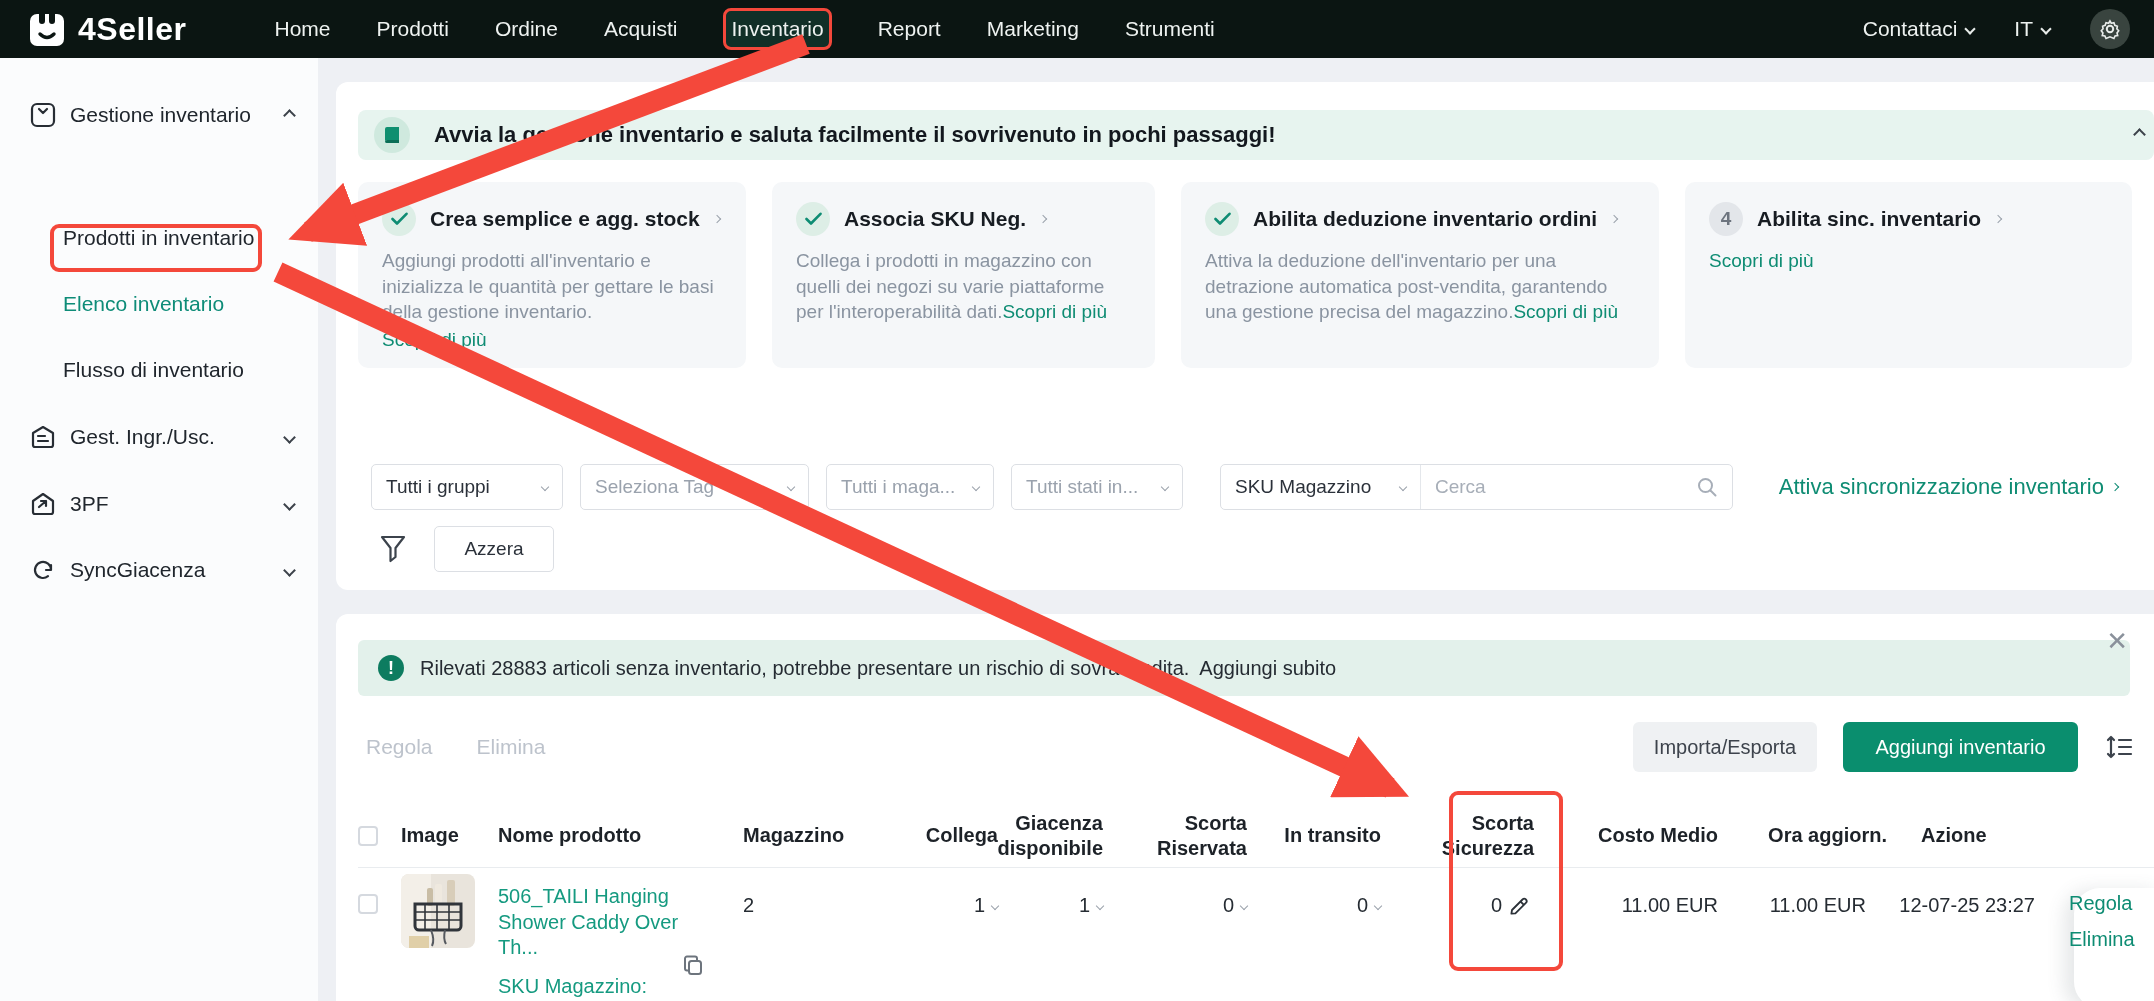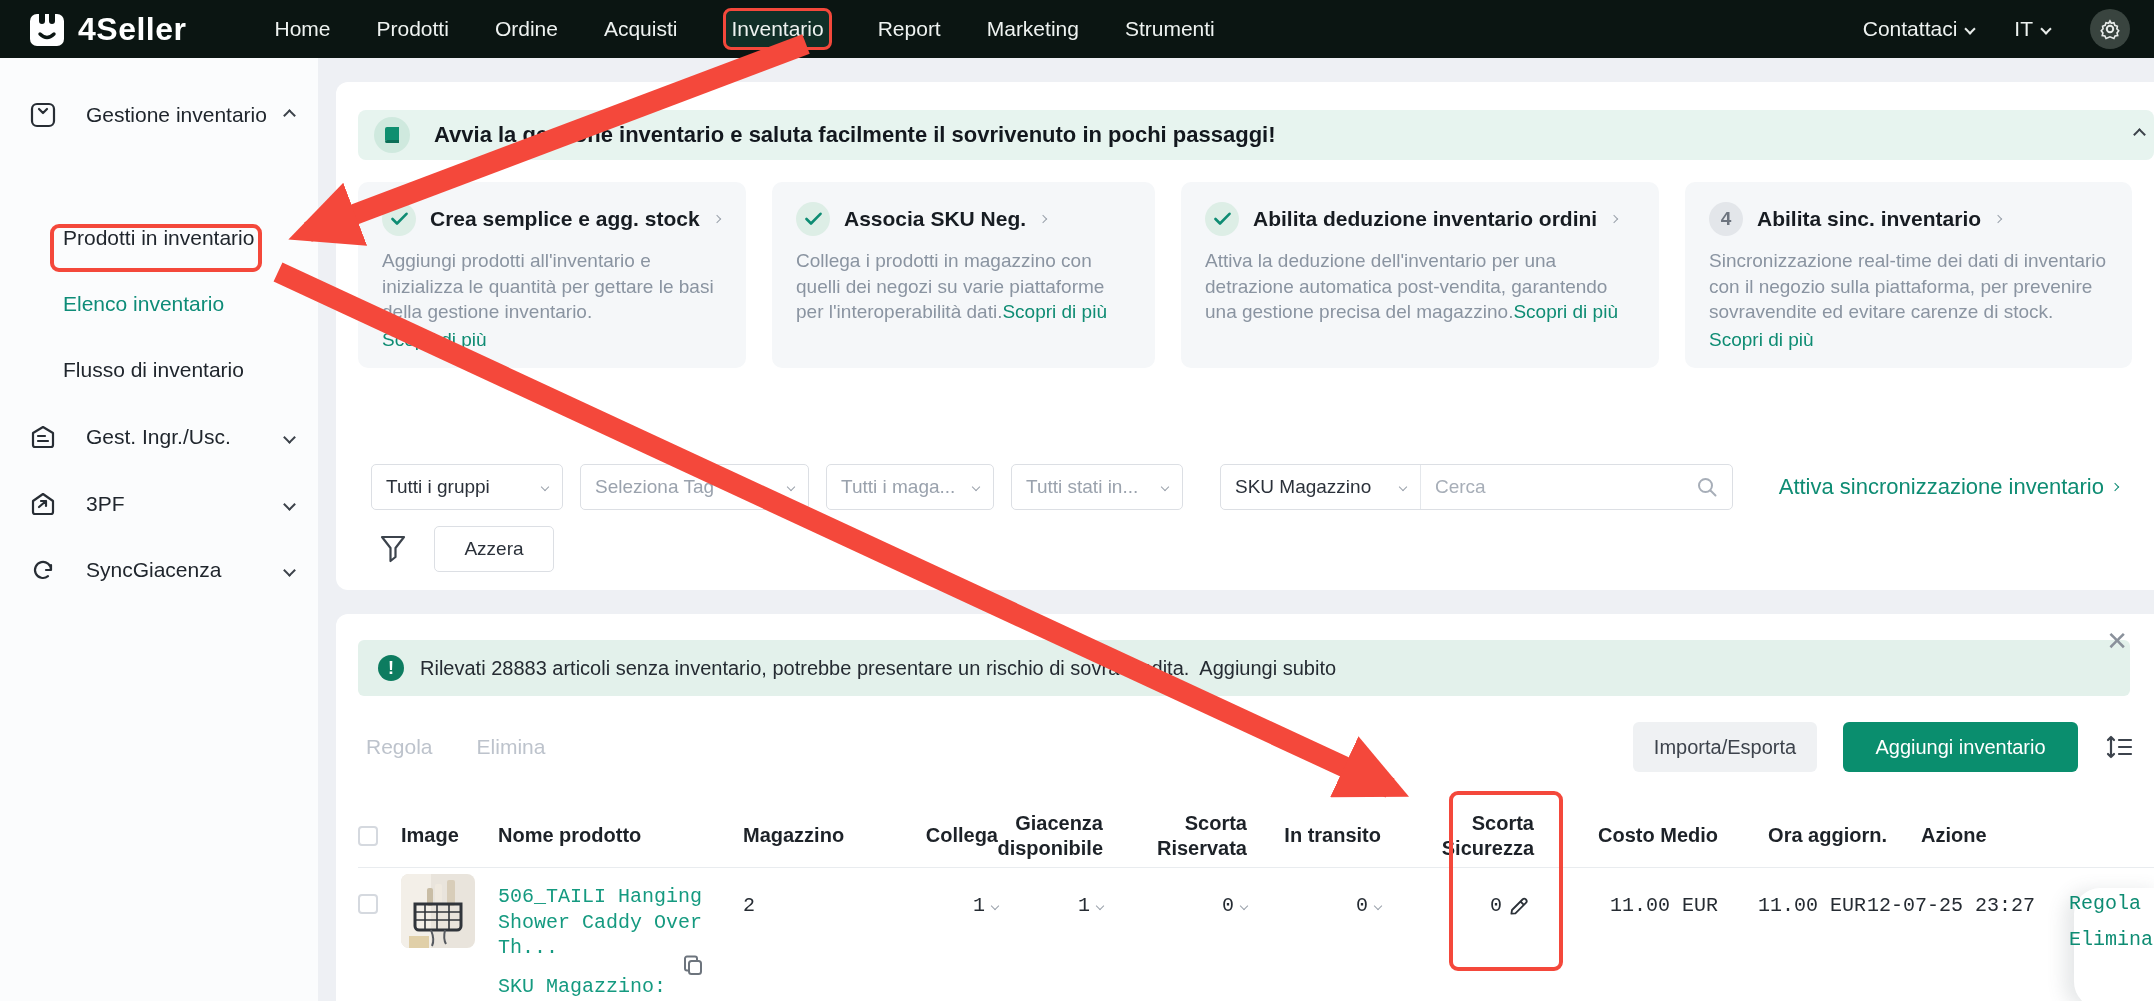--- a/index.html
+++ b/index.html
@@ -22,21 +22,21 @@
   .brand-name { color:#ffffff; font-size:32px; font-weight:bold; letter-spacing:.5px; }
   .nav-items { display:flex; align-items:center; gap:46px; margin-left:88px; }
   .nav-item { color:#eef2f0; font-size:21px; cursor:pointer; white-space:nowrap; }
   .nav-item.boxed { border:3px solid #f4483b; border-radius:8px; padding:6px 5px; background:rgba(23,70,56,.55); }
   .nav-right { margin-left:auto; display:flex; align-items:center; gap:40px; margin-right:24px; }
   .nav-drop { color:#eef2f0; font-size:21px; display:flex; align-items:center; gap:9px; cursor:pointer; }
   .gear-wrap { width:40px; height:40px; border-radius:50%; background:#39443f; display:flex; align-items:center; justify-content:center; cursor:pointer; }
 
   
   .sidebar { position:absolute; left:0; top:58px; width:318px; height:943px; background:#fbfcfd; z-index:2; }
-  .side-item { position:absolute; left:0; width:318px; height:46px; display:flex; align-items:center; cursor:pointer;gap:16px; }
+  .side-item { position:absolute; left:0; width:318px; height:46px; display:flex; align-items:center; cursor:pointer; }
   .side-item .ic { width:26px; height:26px; margin-left:30px; flex:0 0 auto; }
   .side-item .lbl { margin-left:14px; font-size:21px; color:#20262d; }
   .side-item .sp { position:absolute; right:24px; }
   .side-sub { position:absolute; left:63px; font-size:21px; color:#20262d; cursor:pointer; white-space:nowrap; }
   .side-sub.active { color:#0e8c78; }
 
   
   .panel { position:absolute; left:336px; width:1818px; background:#ffffff; border-radius:12px 0 0 12px; }
   .panel1 { top:82px; height:508px; }
   .panel2 { top:614px; height:387px; border-radius:12px 0 0 0; }
@@ -79,21 +79,21 @@
 
   
   .toolbar { position:absolute; left:30px; right:20px; top:108px; height:50px; display:flex; align-items:center; }
   .tb-disabled { font-size:21px; color:#bdc3cc; margin-right:44px; cursor:pointer; }
   .btn-import { margin-left:auto; width:184px; height:50px; background:#eff1f3; border-radius:6px; font-size:20px; color:#3d434c; display:flex; align-items:center; justify-content:center; cursor:pointer; }
   .btn-add { margin-left:26px; width:235px; height:50px; background:#0a8e6e; border-radius:6px; font-size:20px; color:#ffffff; display:flex; align-items:center; justify-content:center; cursor:pointer; }
   .col-config { margin-left:26px; cursor:pointer; }
 
   
   .thead { position:absolute; left:22px; right:0; top:190px; height:64px; display:flex; border-bottom:1px solid #e9ecef; font-size:20px; font-weight:bold; color:#1d2228; }
-  .trow { position:absolute; left:22px; right:0; top:254px; height:133px; display:flex; font-size:20px; color:#262c33;font-family:Liberation Mono, monospace; }
+  .trow { position:absolute; left:22px; right:0; top:254px; height:133px; display:flex; font-size:20px; color:#262c33; }
   .cell { display:flex; align-items:center; }
   .hc { justify-content:flex-end; text-align:right; line-height:1.25; }
   .hl { justify-content:flex-start; text-align:left; }
   .c-check{width:43px;} .c-img{width:97px;} .c-name{width:245px;} .c-mag{width:155px;}
   .c-gia{width:100px;} .c-disp{width:105px;} .c-ris{width:158px;} .c-tra{width:120px;}
   .c-sic{width:167px;} .c-cos{width:170px;} .c-tot{width:148px;} .c-ora{width:169px;}
   .c-azi{width:98px; padding-left:34px;}
   .vcell { align-items:flex-start; padding-top:26px; justify-content:flex-end; }
   .vwrap { display:inline-flex; align-items:center; gap:7px; }
   .checkbox { width:20px; height:20px; border:2px solid #d5d9df; border-radius:4px; background:#fff; cursor:pointer; }
@@ -247,21 +247,21 @@
         <div class="card-desc"><span>Attiva la deduzione dell'inventario per una detrazione automatica post-vendita, garantendo una gestione precisa del magazzino.</span><span class="glink">Scopri di più</span>
         </div>
       </div>
 
       <div class="card" style="width:447px;">
         <div class="card-head">
           <span class="badge-ic gray">4</span>
           <span class="card-title">Abilita sinc. inventario</span>
           <i class="chev right small"></i>
         </div>
-        <div class="card-desc"><span>Sincronizzazione real-time dei dati di inventario con il negozio sulla piattaforma, per prevenire sovravendite ed evitare carenze di stock.</span>
+        <div class="card-desc">
           <span class="glink card-link">Scopri di più</span>
         </div>
       </div>
     </div>
 
     <div class="filters">
       <div class="dd" style="width:192px;">
         <span>Tutti i gruppi</span>
         <i class="chev small"></i>
       </div>

